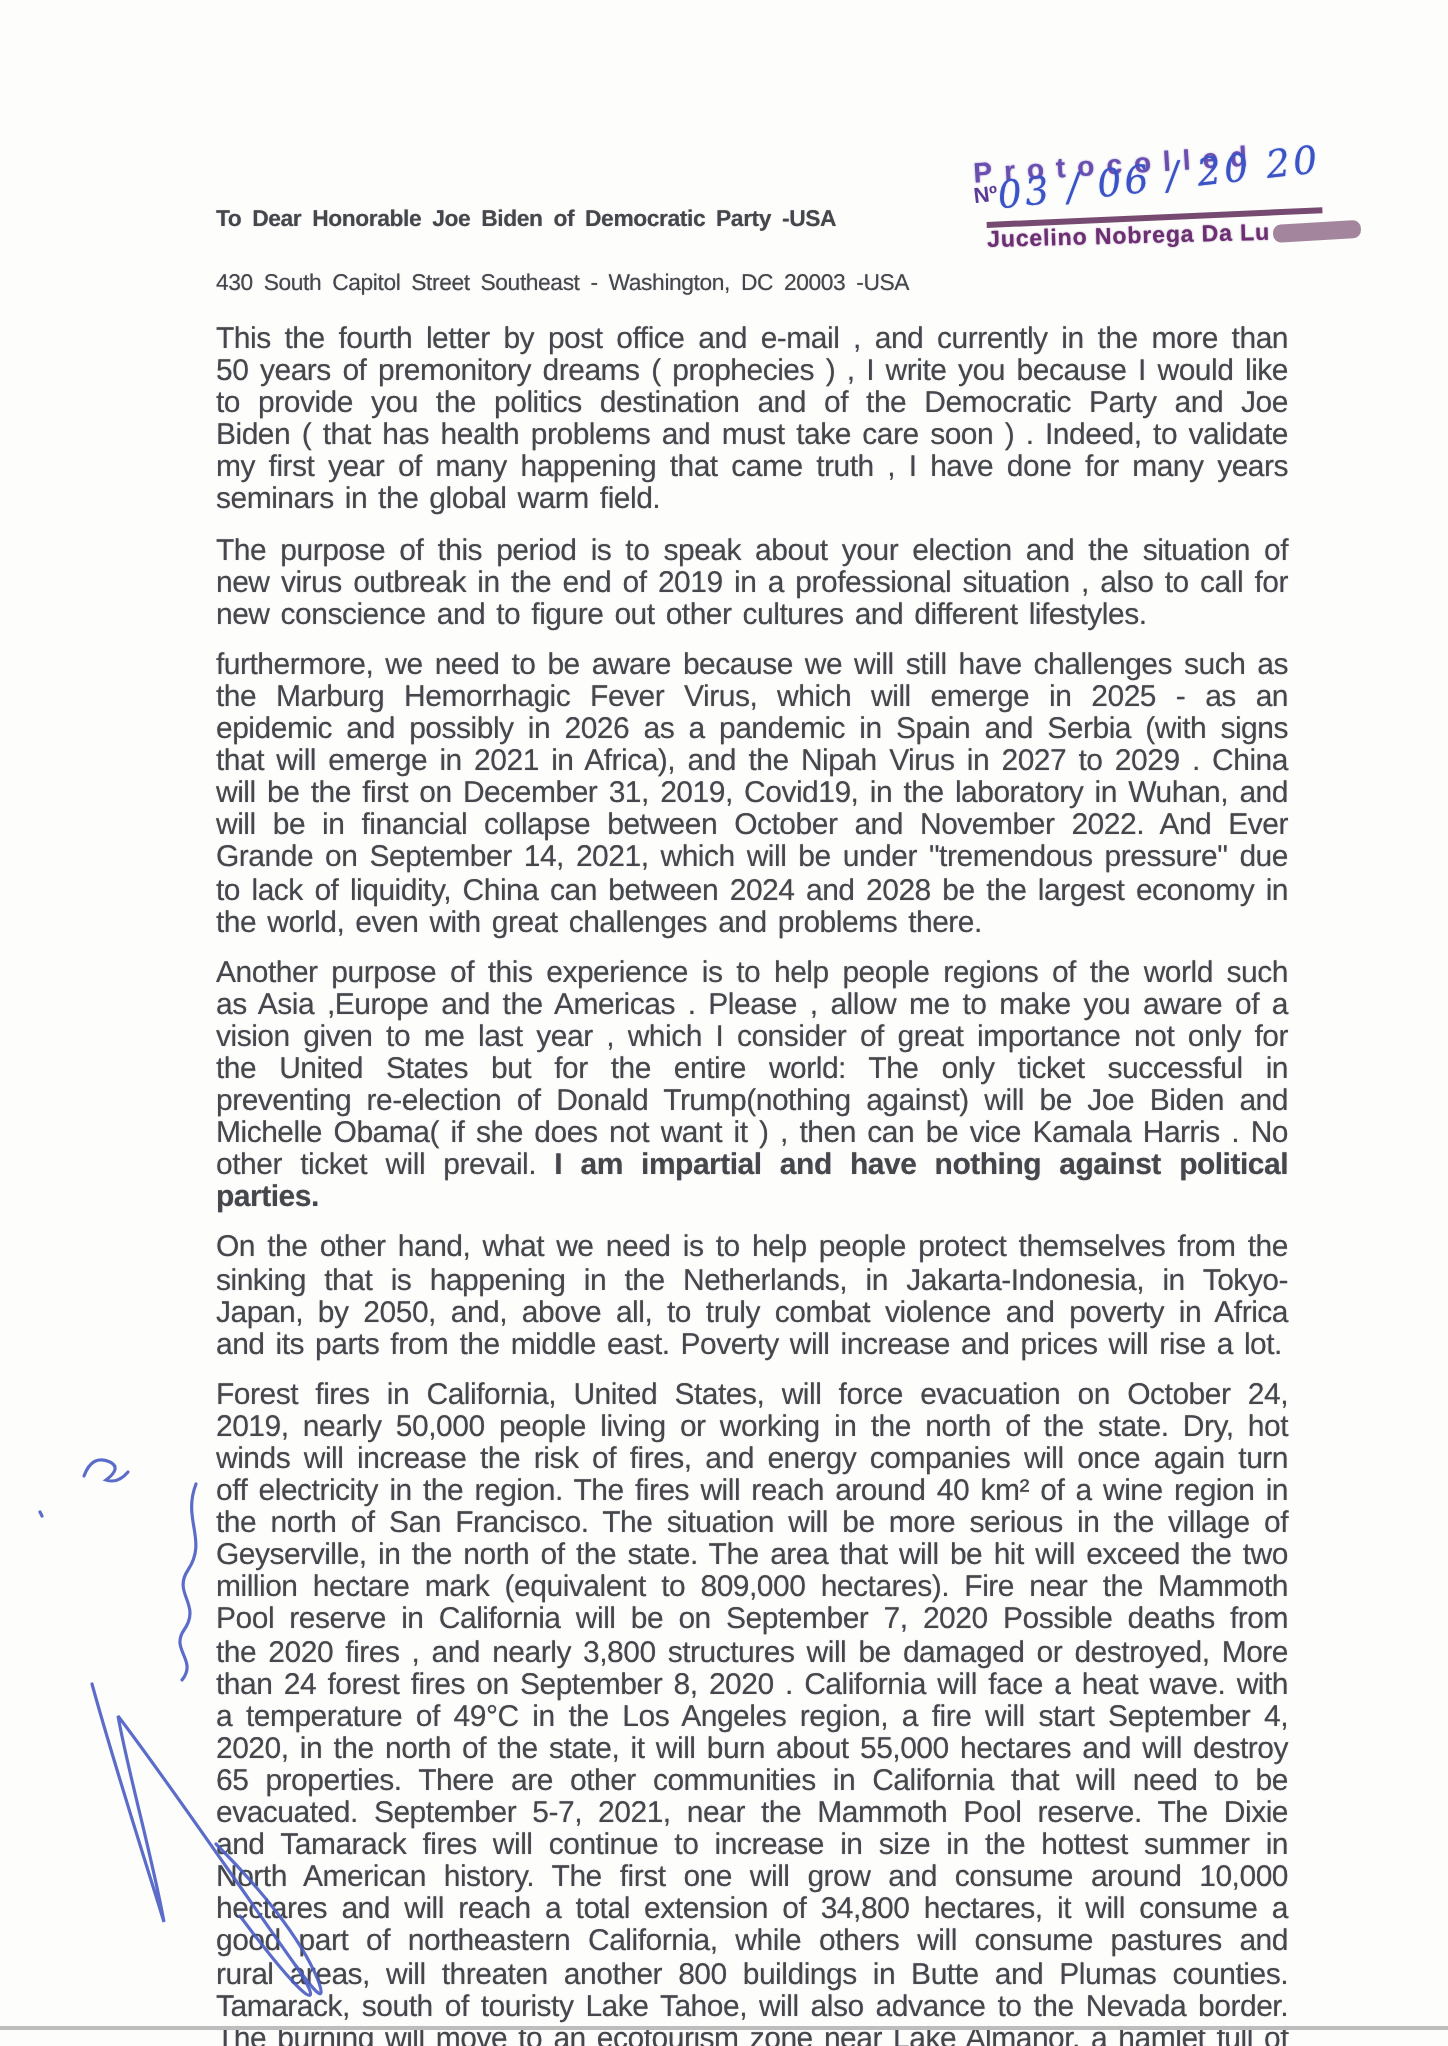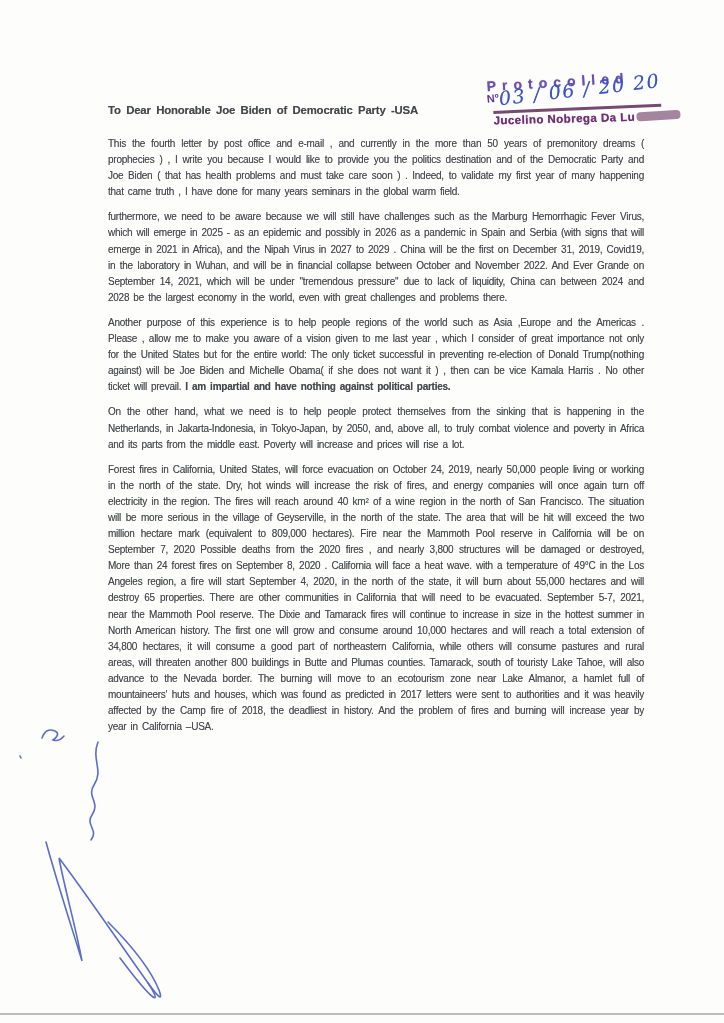--- a/index.html
+++ b/index.html
@@ -29,21 +29,21 @@
     word-spacing: 2.5px;
     color: #45474c;
     text-shadow: 0 0 0.5px rgba(70,72,78,0.55);
   }
   .recipient { font-weight: bold; margin: 0 0 20px 0; }
   .committee { margin: 0 0 18px 0; }
   .address   { margin: 0 0 14px 0; }
   .dateline  { font-weight: bold; margin: 0 0 15px 0; }
   .paras p.para {
     margin: 0 0 9px 0;
-    font-size: 10px;
+    font-size: 15px;
     line-height: 16.1px;
     letter-spacing: -0.25px;
     word-spacing: 1.6px;
     text-align: justify;
     color: #45474c;
     text-shadow: 0 0 0.5px rgba(70,72,78,0.5);
   }
   .paras p.para strong { font-weight: bold; }
 
   
@@ -144,22 +144,24 @@
     </div>
     <div class="stamp-rule"></div>
     <div class="stamp-name">
       <span>Jucelino Nobrega Da Lu</span>
       <span class="stamp-smudge"></span>
     </div>
   </div>
 
   <div class="content">
     <p class="hline recipient">To  Dear  Honorable Joe Biden   of   Democratic  Party  -USA</p>
+    <p class="hline address">430 South Capitol Street Southeast   -   Washington, DC 20003   -USA</p>
     <div class="paras" id="paragraphs">
         <p class="para"><span>This the fourth   letter by post office and e-mail , and currently in the more than  50 years  of  premonitory dreams ( prophecies )   , I write you because I would like to  provide  you  the   politics destination  and of the Democratic Party  and  Joe  Biden  ( that has  health problems and must take care soon  ) . Indeed, to validate my first year of  many  happening  that came  truth , I have  done  for many  years  seminars  in the  global  warm  field.</span></p>
+        <p class="para"><span>The purpose of this period is to speak  about  your  election  and  the situation  of new  virus  outbreak  in  the end of 2019  in a professional situation , also to  call  for  new  conscience  and  to  figure out  other cultures and different lifestyles.</span></p>
         <p class="para"><span>furthermore, we need to be aware because we will still have challenges such as the Marburg Hemorrhagic Fever Virus, which will emerge in 2025 - as an epidemic and possibly in 2026 as a pandemic in Spain and Serbia (with signs that will emerge in 2021 in Africa), and the Nipah Virus in 2027 to 2029 . China will be the first on December 31, 2019, Covid19, in the laboratory in Wuhan, and will be in financial collapse between October and November 2022.    And  Ever Grande on   September 14, 2021, which will be under "tremendous pressure" due to lack of liquidity,   China can  between 2024 and 2028 be the largest economy in the world, even with great challenges and problems there.</span></p>
         <p class="para"><span>Another purpose of this experience is to  help people regions of the world such as Asia ,Europe  and the Americas . Please , allow me to make you aware of a vision given to me last year , which I consider of great importance not only for  the  United  States  but  for  the  entire  world: The  only  ticket  successful  in  preventing  re-election  of  Donald Trump(nothing against) will be Joe Biden and Michelle Obama( if she does not want it ) , then can be vice  Kamala Harris .  No other ticket will prevail. </span><strong>I am impartial and have nothing against political parties.</strong></p>
         <p class="para"><span>On the other hand, what we need is to help people protect themselves from the sinking that is happening in the Netherlands, in Jakarta-Indonesia, in Tokyo-Japan, by 2050, and, above all, to truly combat violence and poverty in Africa and its parts from the middle east. Poverty will increase and prices will rise a lot.</span></p>
         <p class="para"><span>Forest fires in California, United States, will force evacuation on October 24, 2019, nearly 50,000 people living or working in the north of the state. Dry, hot winds will increase the risk of fires, and energy companies will once again turn off electricity in the region.  The fires will reach around 40 km² of a wine region in the north of San Francisco. The situation will be more serious in the village of Geyserville, in the north of the state.  The area that will be hit will exceed the two million hectare mark (equivalent to 809,000 hectares). Fire near the Mammoth Pool reserve in California will be on September 7, 2020   Possible deaths from the 2020 fires , and nearly 3,800 structures will be damaged or destroyed, More than 24 forest fires on September 8, 2020 . California will face a heat wave. with a temperature of 49°C in the Los Angeles region, a fire will start September 4, 2020, in the north of the state, it will burn about 55,000 hectares and will destroy 65 properties.  There are other communities in California that will need to be evacuated. September 5-7, 2021, near the Mammoth Pool reserve.   The Dixie and Tamarack fires will continue to increase in size in the hottest summer in North American history. The first one will grow and consume around 10,000 hectares and will reach a total extension of 34,800 hectares, it will consume  a good part of northeastern California, while others   will consume pastures and rural areas, will threaten another 800 buildings in Butte and Plumas counties. Tamarack, south of touristy Lake Tahoe, will also advance to the Nevada border. The burning will move to an ecotourism zone near Lake Almanor, a hamlet full of mountaineers' huts and houses, which was found as predicted in 2017 letters  were sent to authorities  and    it  was heavily affected by the Camp fire of 2018, the deadliest in history. And the problem of fires and burning will increase  year  by  year   in California –USA.</span></p>
       </div>
   </div>
 
   <svg class="signature" width="220" height="330" viewBox="0 0 220 330">
     <g fill="none" stroke="#4b5ec4" stroke-width="1.6" stroke-linecap="round" opacity="0.9">
       <path d="M42,48 q4,-11 13,-7 q6,3 -2,9 q6,2 11,-4"></path>

